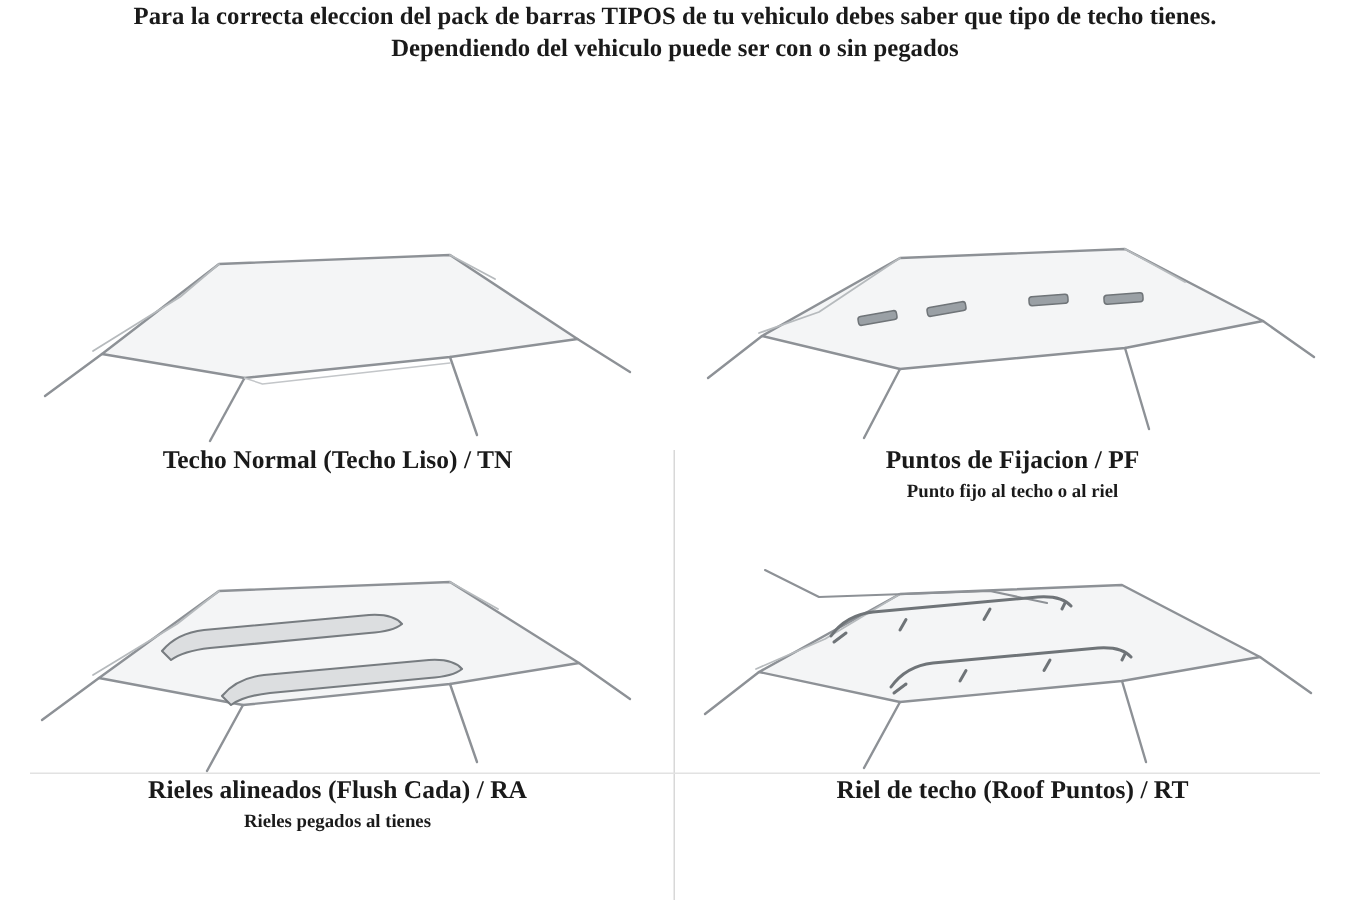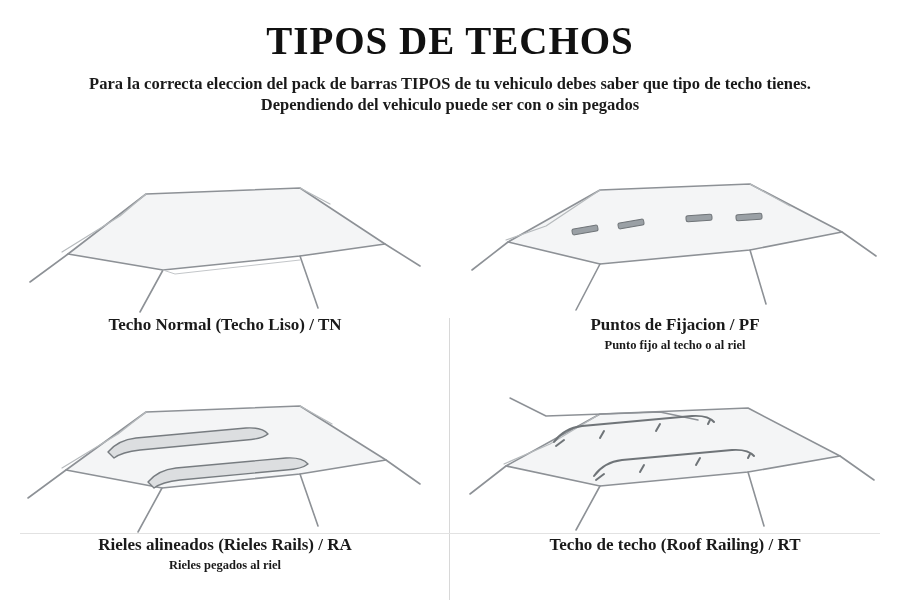--- a/index.html
+++ b/index.html
@@ -107,21 +107,20 @@
     width: 860px;
     height: 1px;
     background: #e2e2e2;
   }
 </style>
 </head>
 <body>
 
 <div class="page">
 
-  <div class="title">TIPOS DE TECHOS</div>
 
   <div class="subtitle-block">
     <div class="subtitle-line">Para la correcta eleccion del pack de barras TIPOS de tu vehiculo debes saber que tipo de techo tienes.</div>
     <div class="subtitle-line">Dependiendo del vehiculo puede ser con o sin pegados</div>
   </div>
 
   <div class="grid">
 
     <div class="divider-v"></div>
     <div class="divider-h"></div>
@@ -185,22 +184,22 @@
             <path d="M146 22 L118 44 L62 78" stroke="#b6babd" stroke-width="1.2"></path>
             <path d="M300 16 L332 34" stroke="#b6babd" stroke-width="1.2"></path>
           </g>
           <g fill="#dcdee0" stroke="#777c80" stroke-width="1.4" stroke-linejoin="round">
             <path d="M108 62 Q118 50 136 48 L246 38 Q262 37 268 44 Q262 49 246 50 L140 60 Q122 62 114 68 Z"></path>
             <path d="M148 92 Q158 80 176 78 L286 68 Q302 67 308 74 Q302 79 286 80 L180 90 Q162 92 154 98 Z"></path>
           </g>
         </svg>
       </div>
       <div class="caption">
-        <div class="cap-main">Rieles alineados (Rieles Rails) / RA</div>
-        <div class="cap-sub">Rieles pegados al riel</div>
+        <div class="cap-main">Rieles alineados (Flush Cada) / RA</div>
+        <div class="cap-sub">Rieles pegados al tienes</div>
       </div>
     </div>
 
     <div class="cell c3">
       <div class="art">
         <svg width="450" height="148" viewBox="0 0 450 148" xmlns="http://www.w3.org/2000/svg">
           <g fill="none" stroke="#8d9196" stroke-width="1.6" stroke-linejoin="round" stroke-linecap="round">
             <path d="M56 76 L150 24 L298 18 L390 66 L298 82 L150 96 Z" fill="#f4f5f6"></path>
             <path d="M56 76 L20 104"></path>
             <path d="M150 96 L126 140"></path>
@@ -217,18 +216,18 @@
             <path d="M258 34 L260 30"></path>
             <path d="M144 86 Q154 72 172 70 L282 60 Q298 59 304 66"></path>
             <path d="M146 90 L154 84"></path>
             <path d="M190 82 L194 75"></path>
             <path d="M246 75 L250 68"></path>
             <path d="M298 68 L300 64"></path>
           </g>
         </svg>
       </div>
       <div class="caption">
-        <div class="cap-main">Techo de techo (Roof Railing) / RT</div>
+        <div class="cap-main">Riel de techo (Roof Puntos) / RT</div>
       </div>
     </div>
 
   </div>
 </div>
 
 </body></html>

